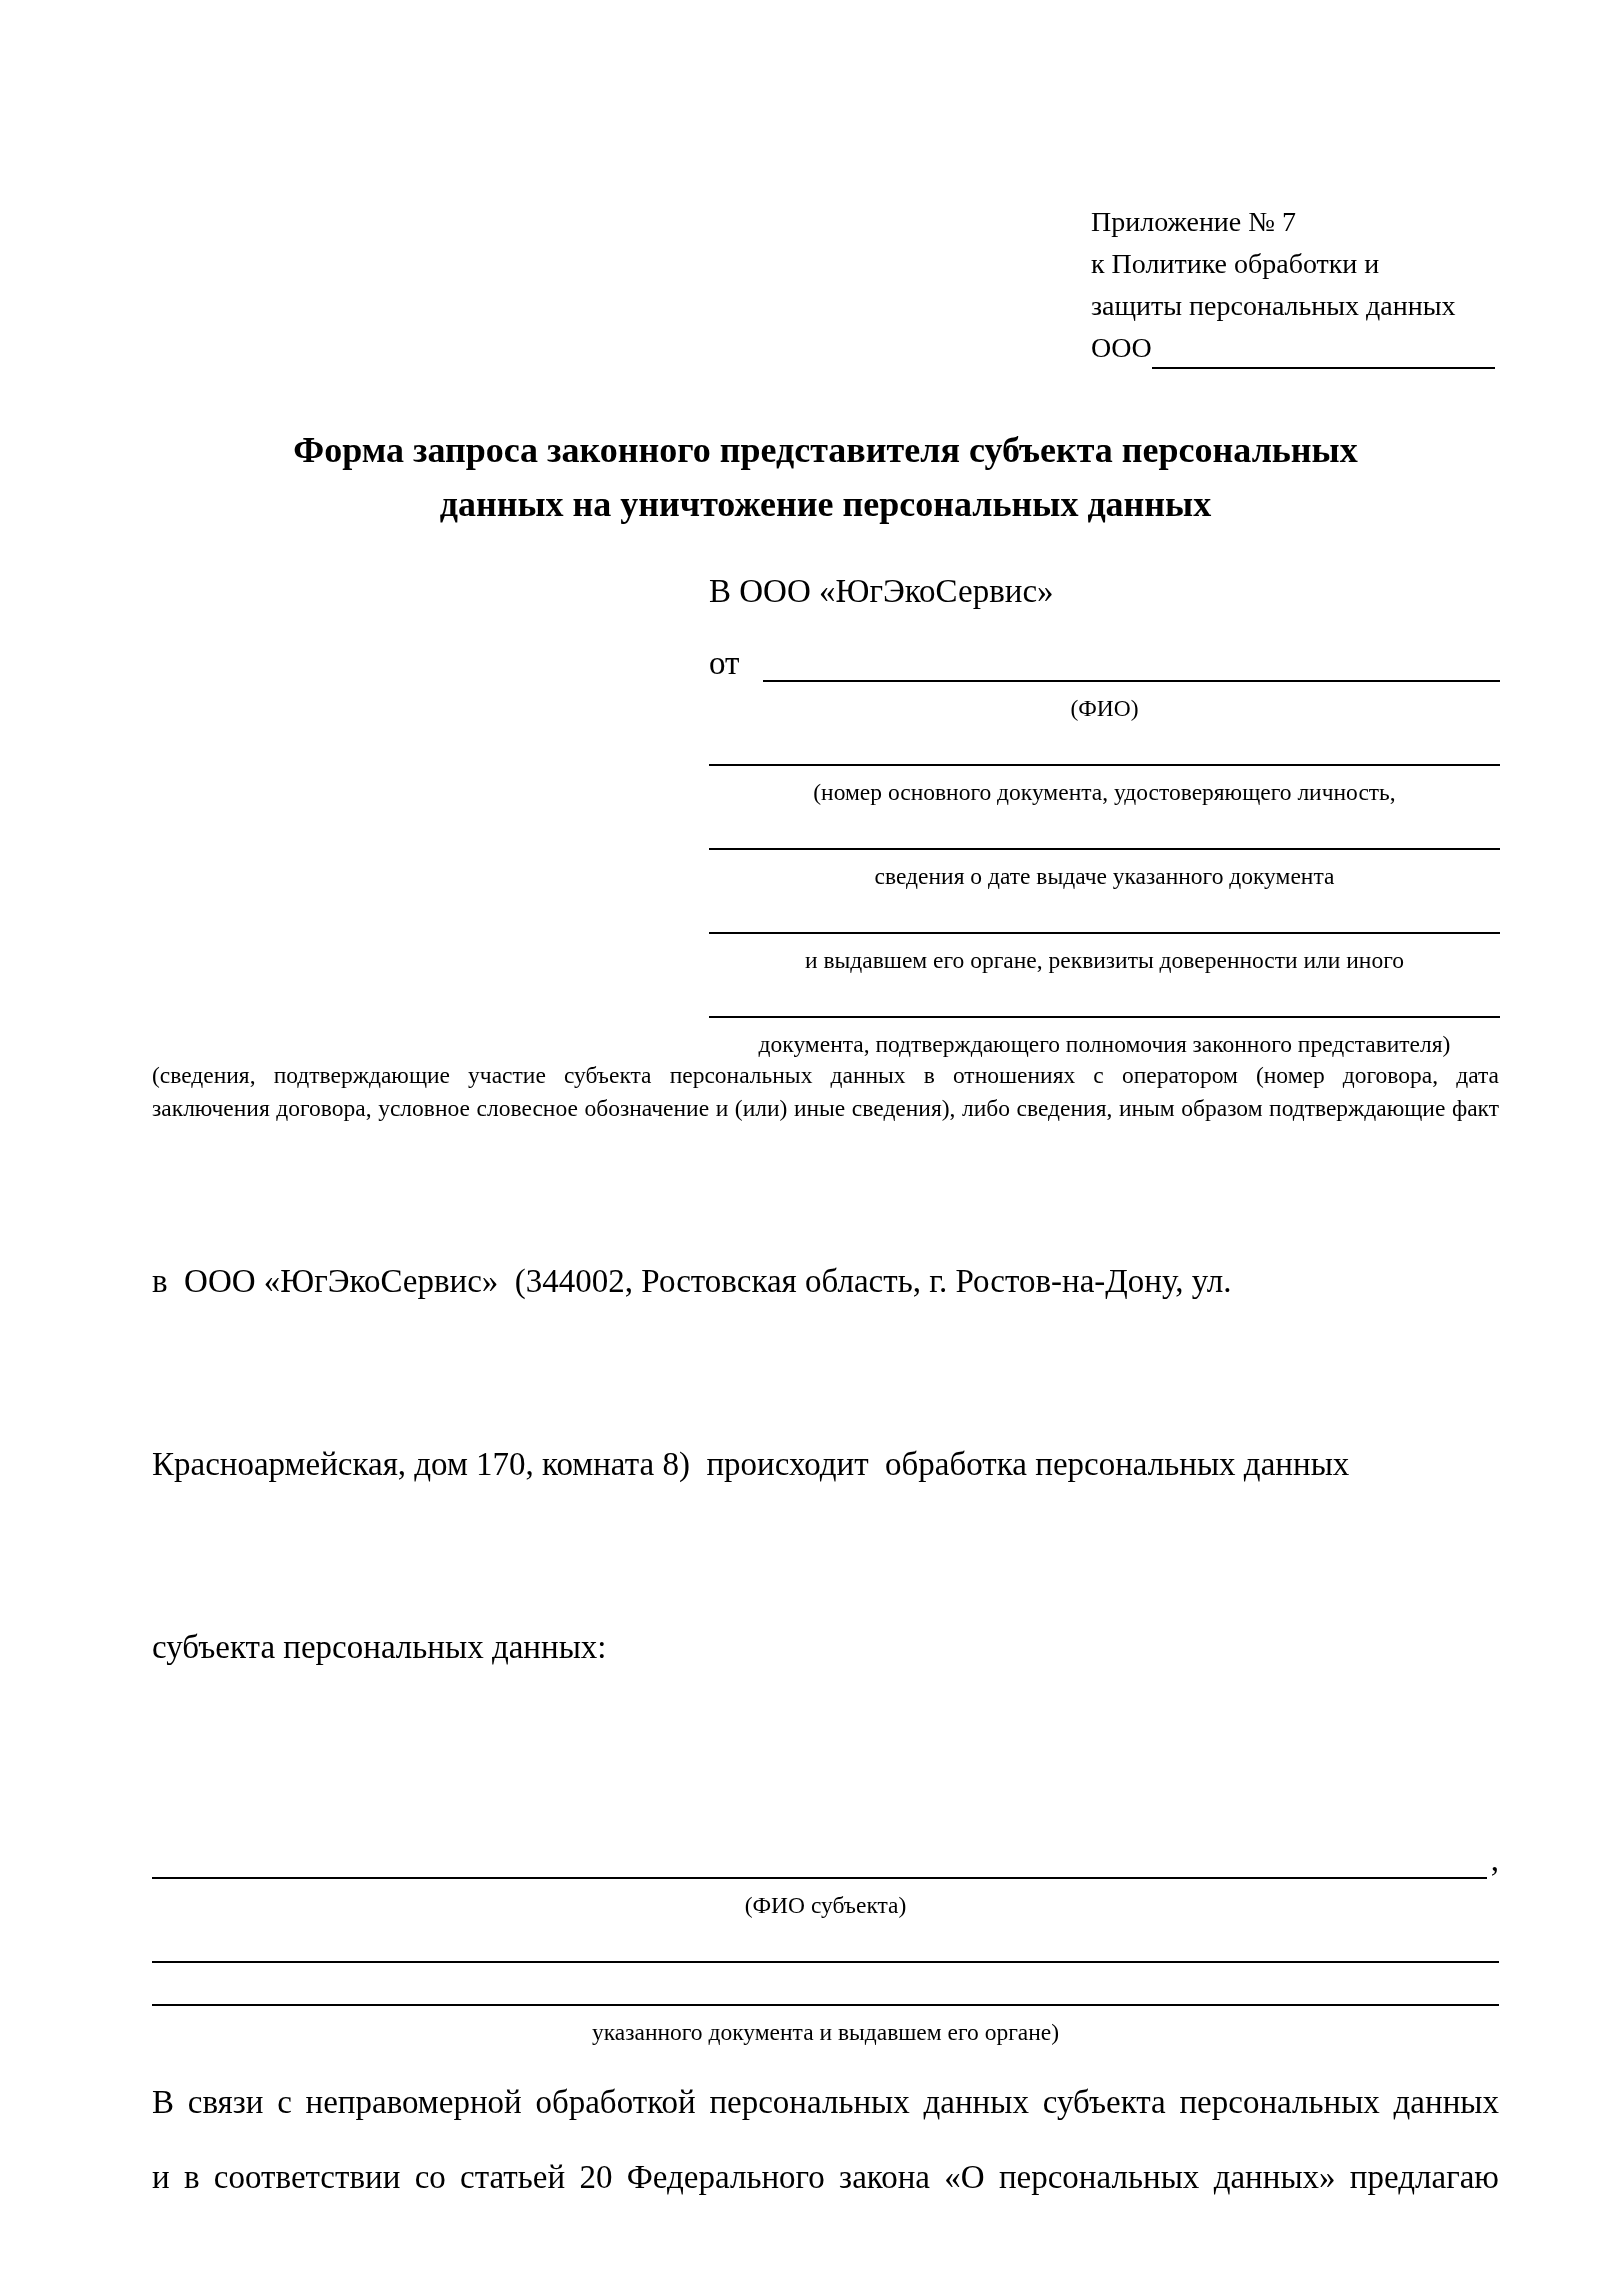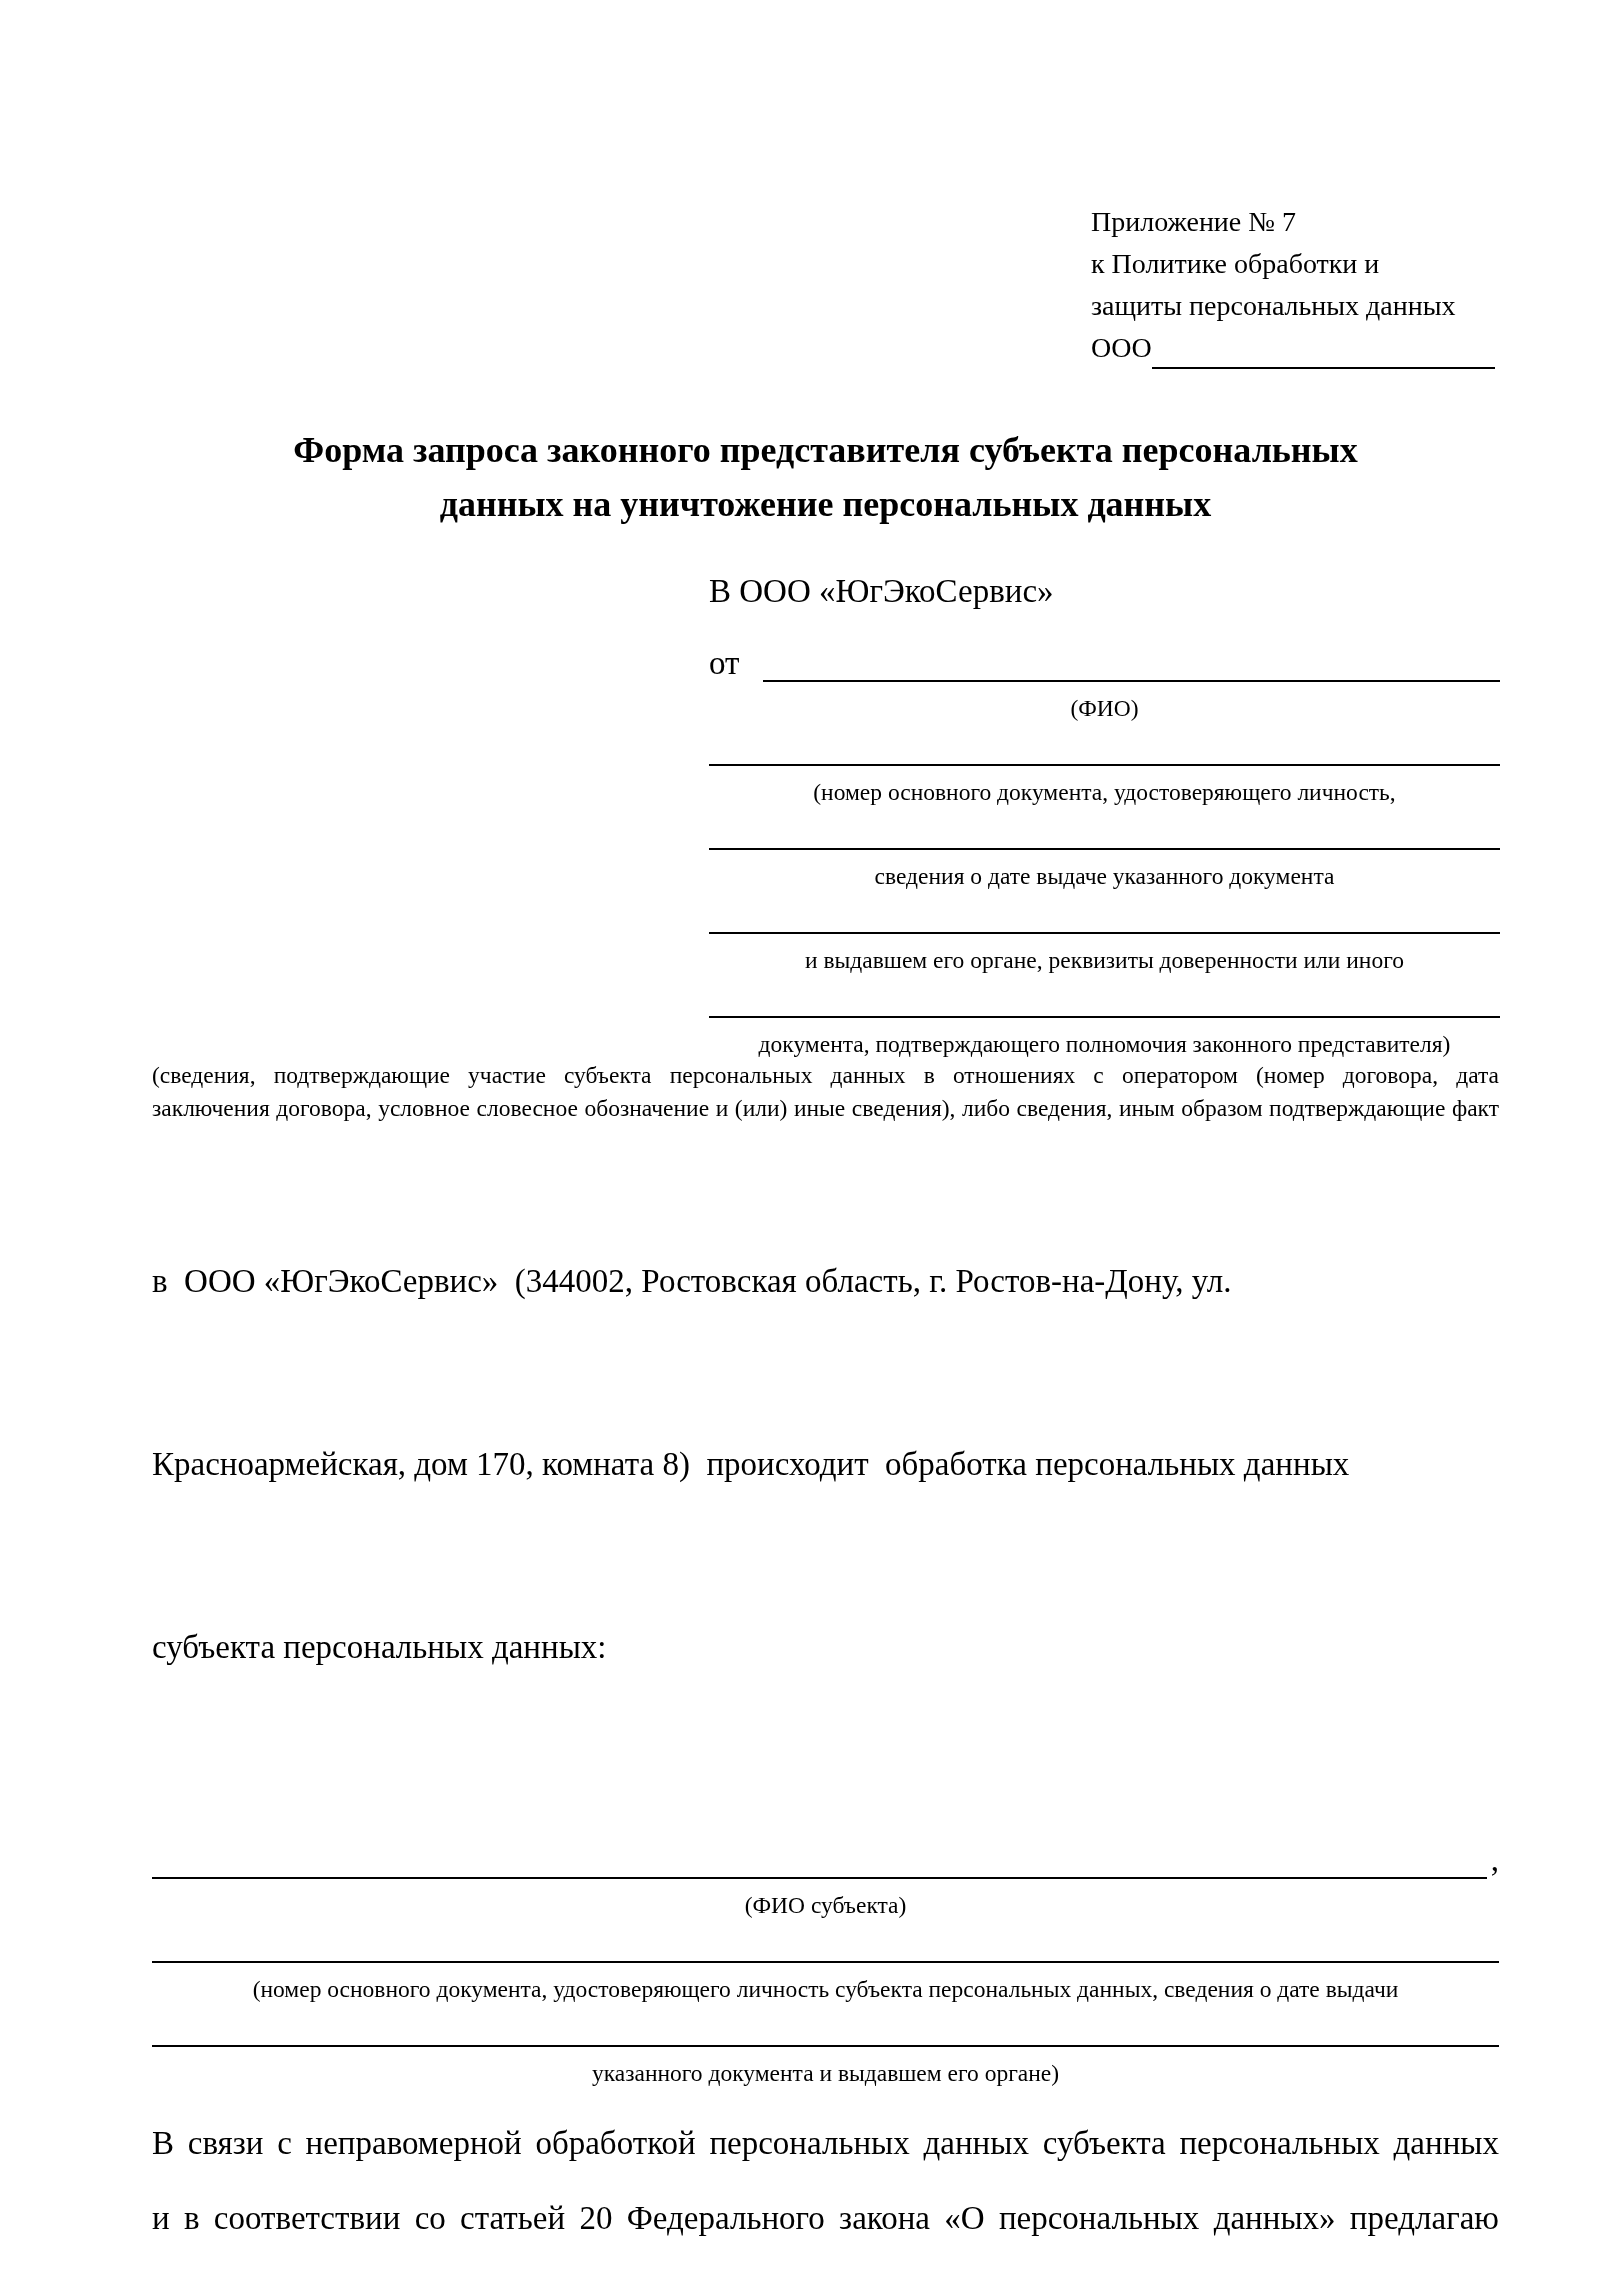--- a/index.html
+++ b/index.html
@@ -87,21 +87,20 @@
     <div>субъекта персональных данных:</div>
   </div>
 
   <div class="comma-row">
     <span class="blgrow"></span>
     <span class="period">,</span>
   </div>
   <div class="cap">(ФИО субъекта)</div>
 
   <div class="rule"></div>
-  <div class="cap">(номер основного документа, удостоверяющего личность субъекта персональных данных, сведения о дате выдачи</div>
 
   <div class="rule"></div>
   <div class="cap">указанного документа и выдавшем его органе)</div>
 
   <div class="destroy-par">
     <div class="jlast">В связи с неправомерной обработкой персональных данных субъекта персональных данных</div>
     <div class="jlast">и в соответствии со статьей 20 Федерального закона «О персональных данных» предлагаю</div>
 
   </div>
 

